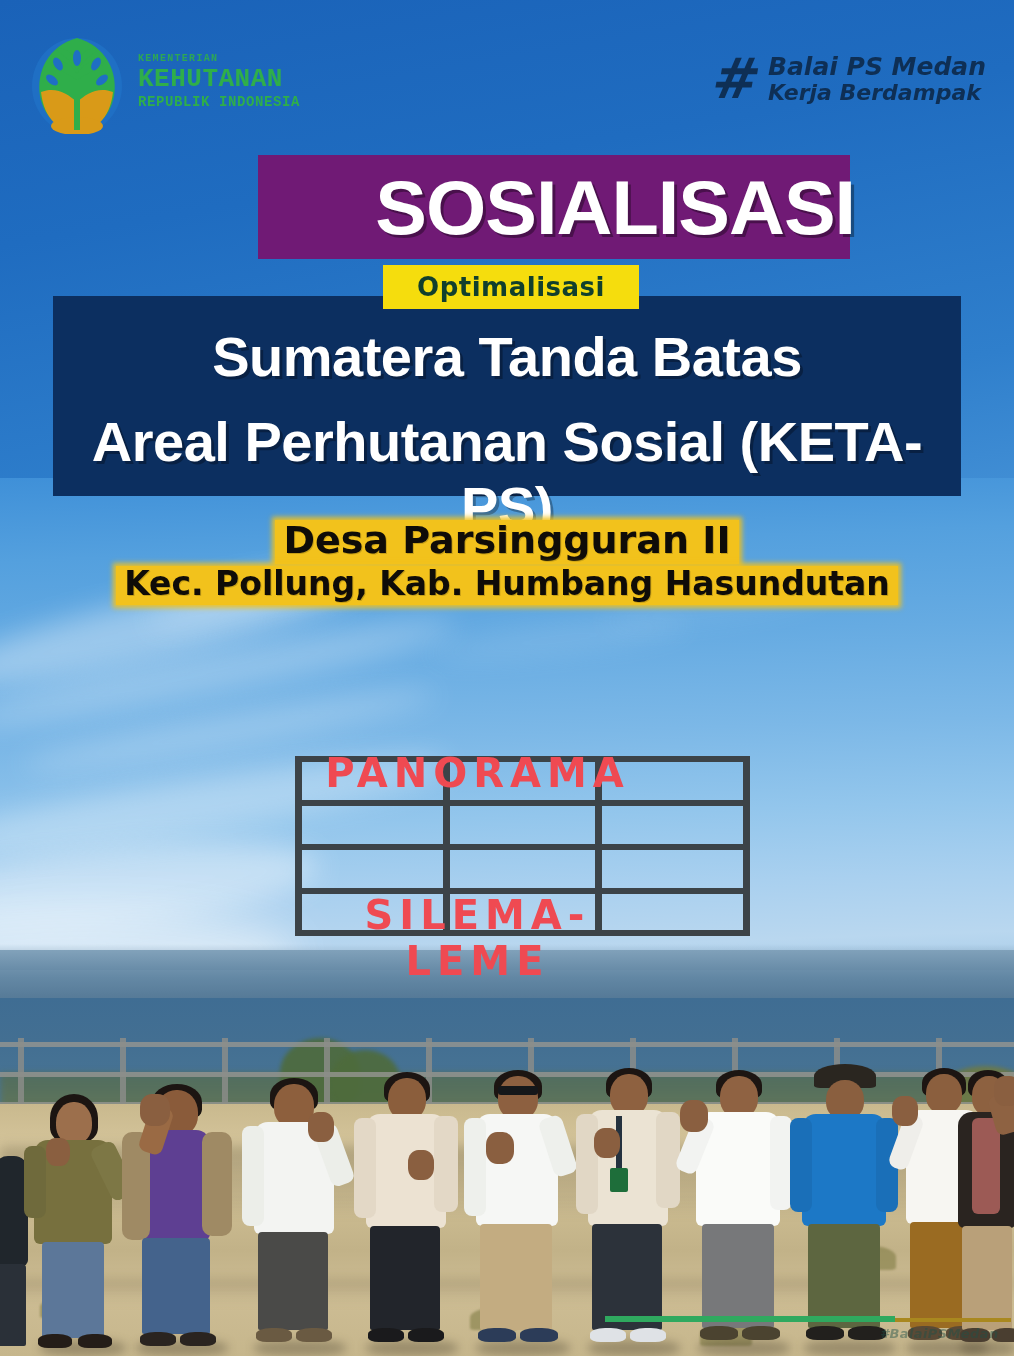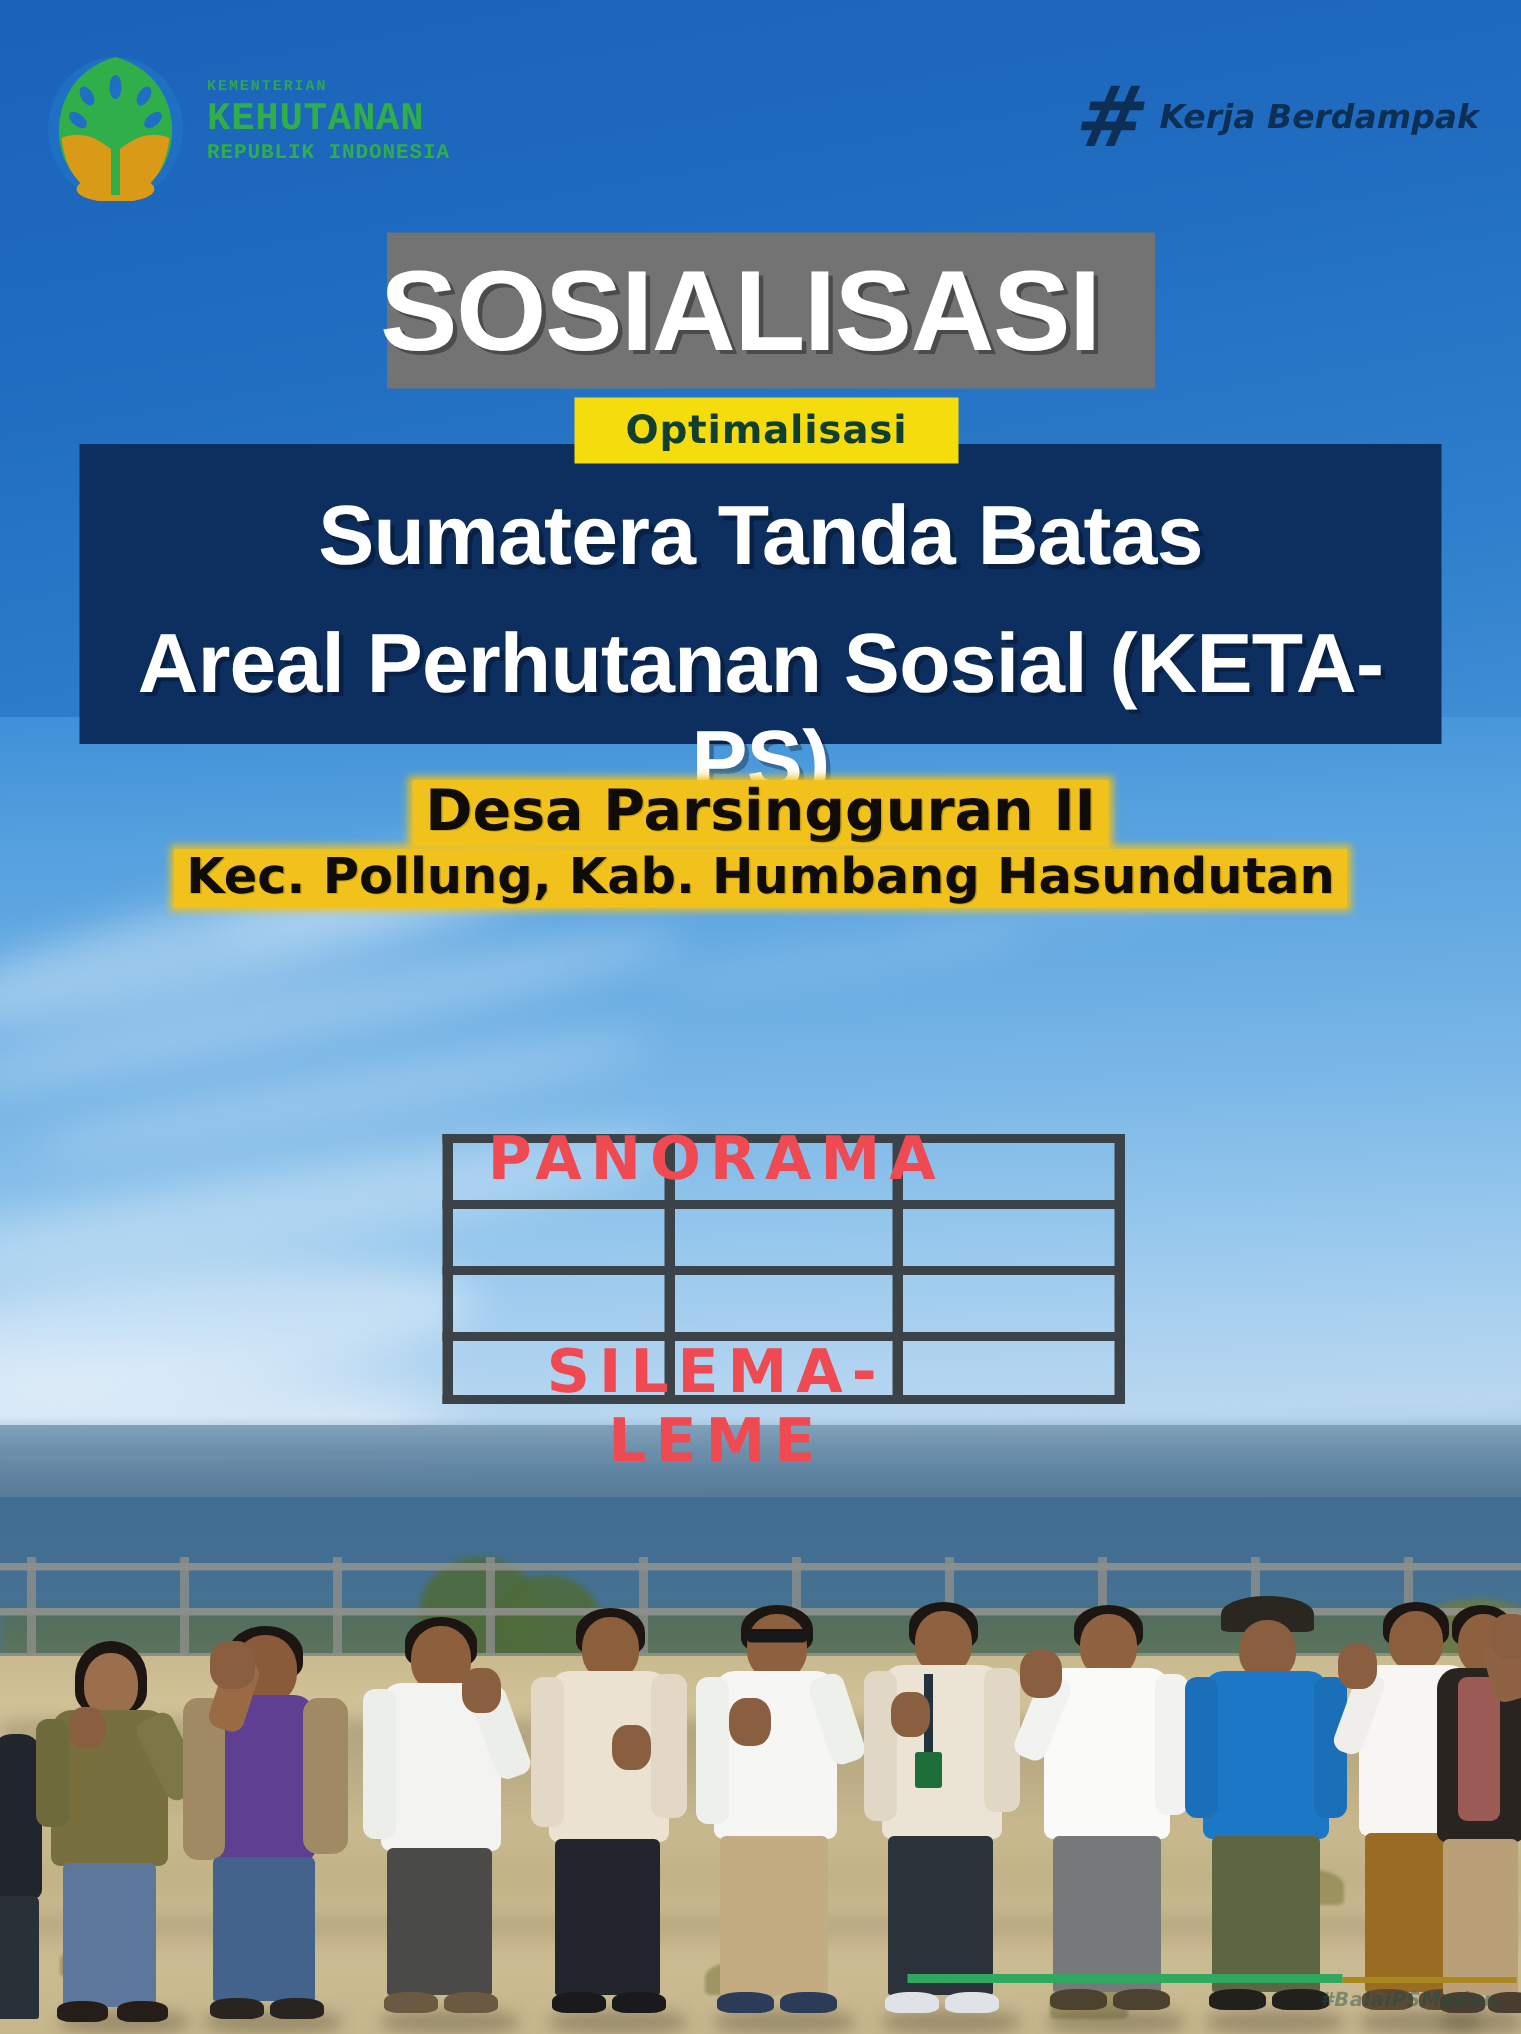--- a/index.html
+++ b/index.html
@@ -117,23 +117,23 @@
   .hair  { position:absolute; border-radius:50% 50% 30% 30%; background:#1c1512; }
   .torso { position:absolute; border-radius:14px 14px 6px 6px; }
   .arm   { position:absolute; border-radius:8px; }
   .hand  { position:absolute; border-radius:40%; background:#8a5f40; }
   .legs  { position:absolute; border-radius:4px 4px 2px 2px; }
   .shoe  { position:absolute; border-radius:42% 42% 30% 30%; }
   .shadow-cast { position:absolute; background:rgba(70,62,44,.34); filter:blur(5px); border-radius:40%; }
 
   
   .band-title {
-    position:absolute; left:258px; top:155px; width:512px; height:104px;
-    background:#737373;
-    display:flex; align-items:center; justify-content:flex-start;
+    position:absolute; left:258px; top:155px; width:592px; height:104px;
+    background:#701a75;
+    display:flex; align-items:center; justify-content:flex-end;
   }
   .band-title .t {
     font-family:"Liberation Sans Narrow","Liberation Sans", sans-serif;
     font-weight:700; font-size:76px; color:#ffffff; letter-spacing:-1px;
     transform:scaleX(1.02);
     text-shadow:3px 3px 0 rgba(0,0,0,.35);
   }
 
   .band-main {
     position:absolute; left:53px; top:296px; width:908px; height:200px;
@@ -440,20 +440,21 @@
     <div class="logo-txt">
       <div class="lt-small">KEMENTERIAN</div>
       <div class="lt-big">KEHUTANAN</div>
       <div class="lt-mid">REPUBLIK INDONESIA</div>
     </div>
   </div>
 
   <div class="logo-right">
     <div class="hashmark">#</div>
     <div class="lr-txt">
+      <div class="lr-1">Balai PS Medan</div>
       <div class="lr-2">Kerja Berdampak</div>
     </div>
   </div>
 
   <div class="band-title">
     <div class="t">SOSIALISASI</div>
   </div>
 
   <div class="chip-opt">
     <div class="t">Optimalisasi</div>

